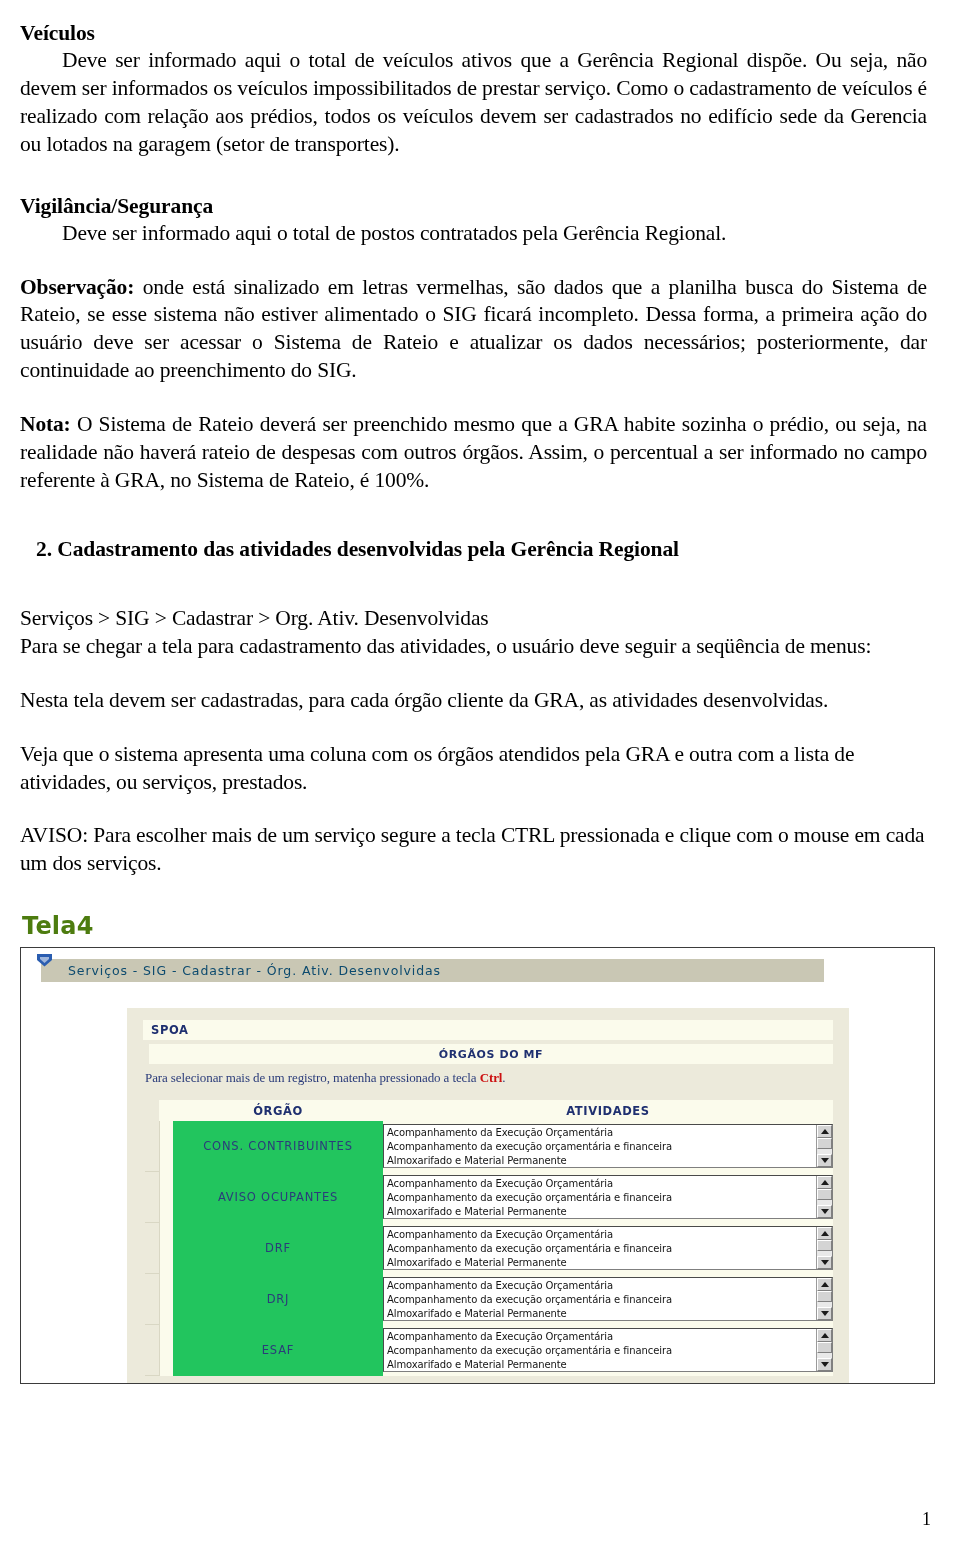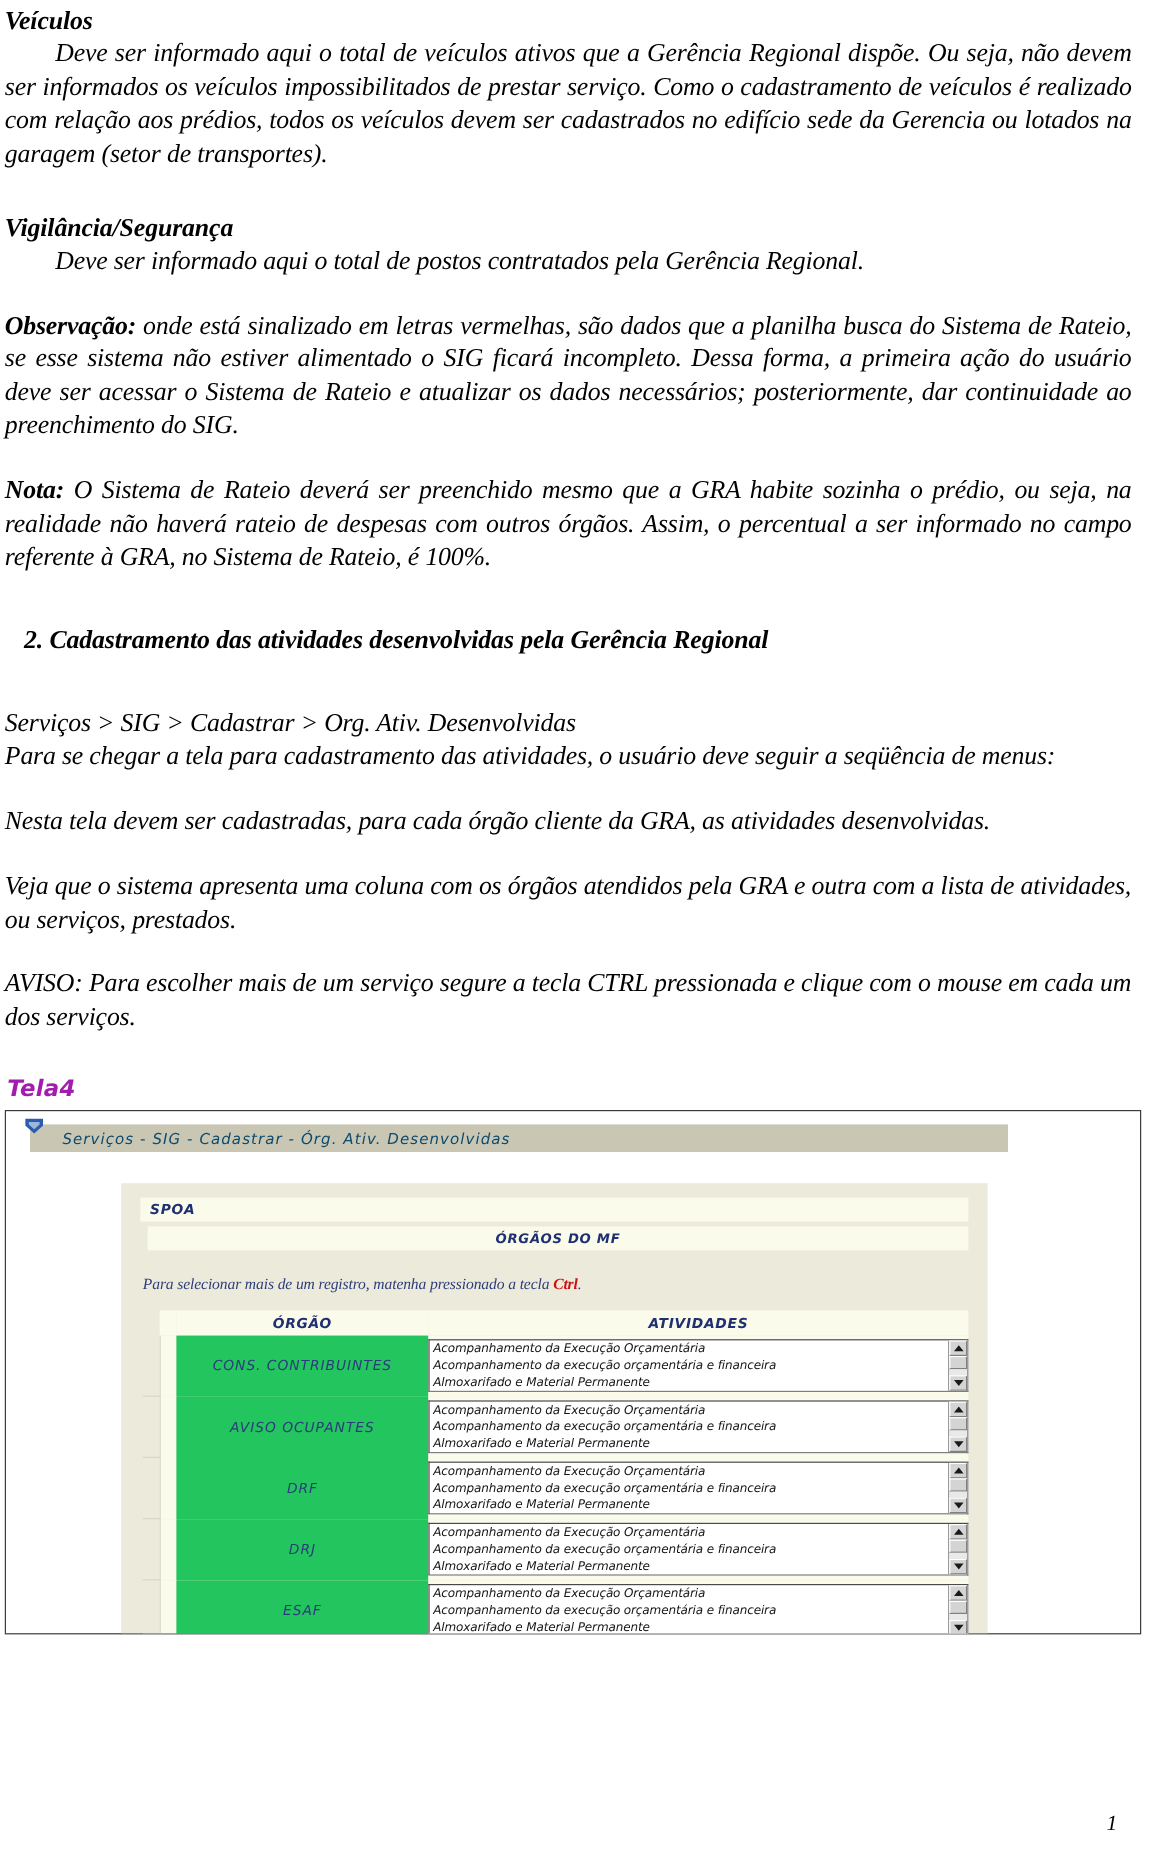--- a/index.html
+++ b/index.html
@@ -14,23 +14,22 @@
     font-family: "Liberation Serif", "DejaVu Serif", serif;
     color: #000000;
     position: relative;
     overflow: hidden;
   }
 
   .page {
     position: relative;
     width: 953px;
     height: 1548px;
-    padding: 0;
-    box-sizing: border-box;
-    font-style: italic;
+    padding: 16px;
+    box-sizing: border-box;
   }
 
   .doc-body {
     padding: 4px 10px 0 4px;
   }
 
   h3.sec-head {
     font-family: "Liberation Serif", "DejaVu Serif", serif;
     font-size: 21.5px;
     font-weight: bold;
@@ -62,23 +61,23 @@
     font-size: 21.5px;
     font-weight: bold;
     margin: 16px;
     line-height: 1.25;
     letter-spacing: -0.1px;
   }
 
   
   .tela-label {
     font-family: "DejaVu Sans", "Liberation Sans", sans-serif;
-    font-size: 19px;
-    font-weight: bold;
-    color: #a21caf;
+    font-size: 24px;
+    font-weight: bold;
+    color: #4d7c0f;
     margin: 0 0 7px 2px;
     letter-spacing: 0.2px;
   }
 
   
   .shot {
     position: relative;
     margin: 0 2px 0 4px;
     border: 1px solid #3b3b3b;
     background: #ffffff;
@@ -115,21 +114,21 @@
     font-family: "DejaVu Sans", "Liberation Sans", sans-serif;
     font-size: 12.5px;
     color: #0c4a6e;
     letter-spacing: 0.9px;
     font-weight: normal;
   }
 
   
   .panel {
     position: absolute;
-    left: 96px;
+    left: 106px;
     top: 60px;
     width: 722px;
     background: #eceadb;
     padding: 8px 0 10px 0;
     box-sizing: border-box;
   }
 
   .row-spoa {
     margin: 4px 16px 0 16px;
     background: #fbfbec;
@@ -158,21 +157,21 @@
   }
   .row-orgmf span {
     font-family: "DejaVu Sans", "Liberation Sans", sans-serif;
     font-size: 11px;
     font-weight: bold;
     color: #1f3070;
     letter-spacing: 0.6px;
   }
 
   .hint-line {
-    margin: 20px 0 4px 18px;
+    margin: 6px 0 4px 18px;
     font-family: "Liberation Serif", "DejaVu Serif", serif;
     font-size: 13px;
     color: #2b3c7a;
     letter-spacing: -0.1px;
   }
   .hint-line .ctrl {
     color: #cc1111;
     font-weight: bold;
   }
 

